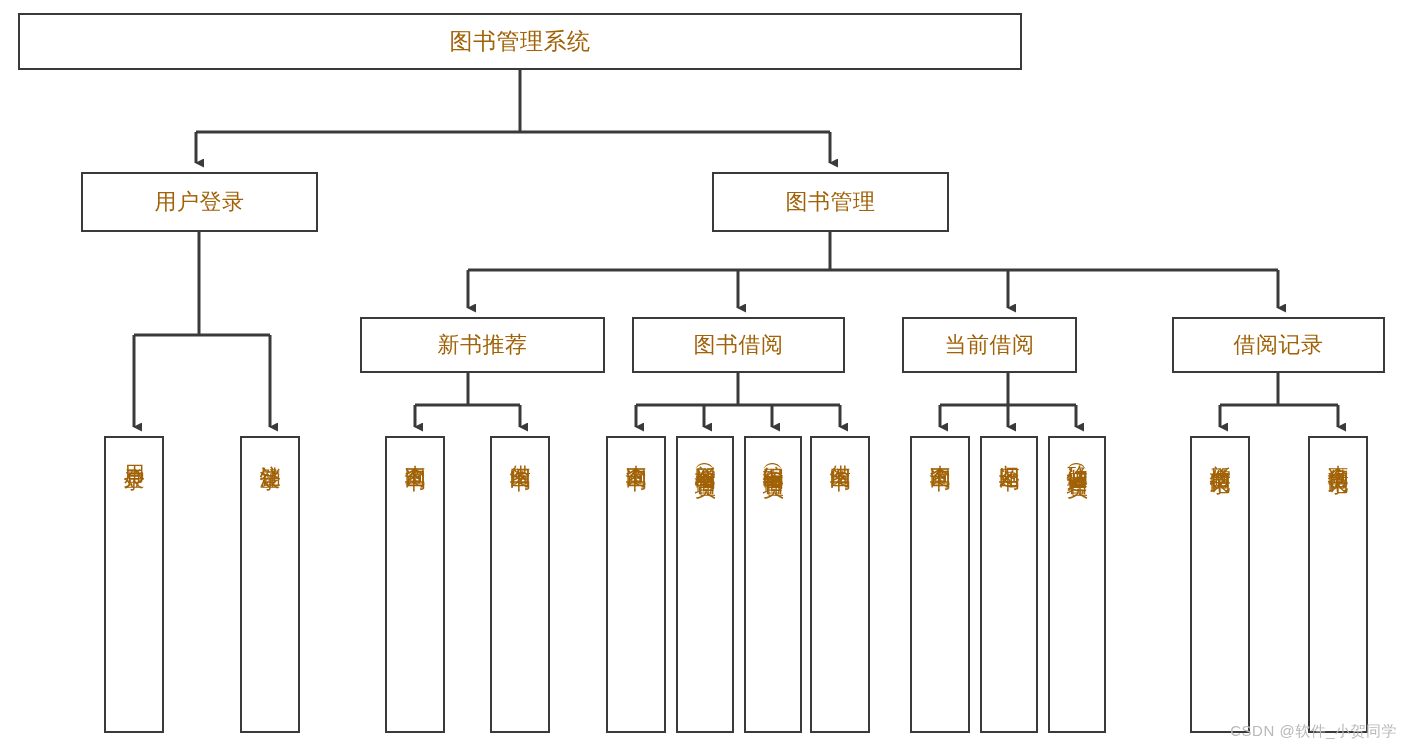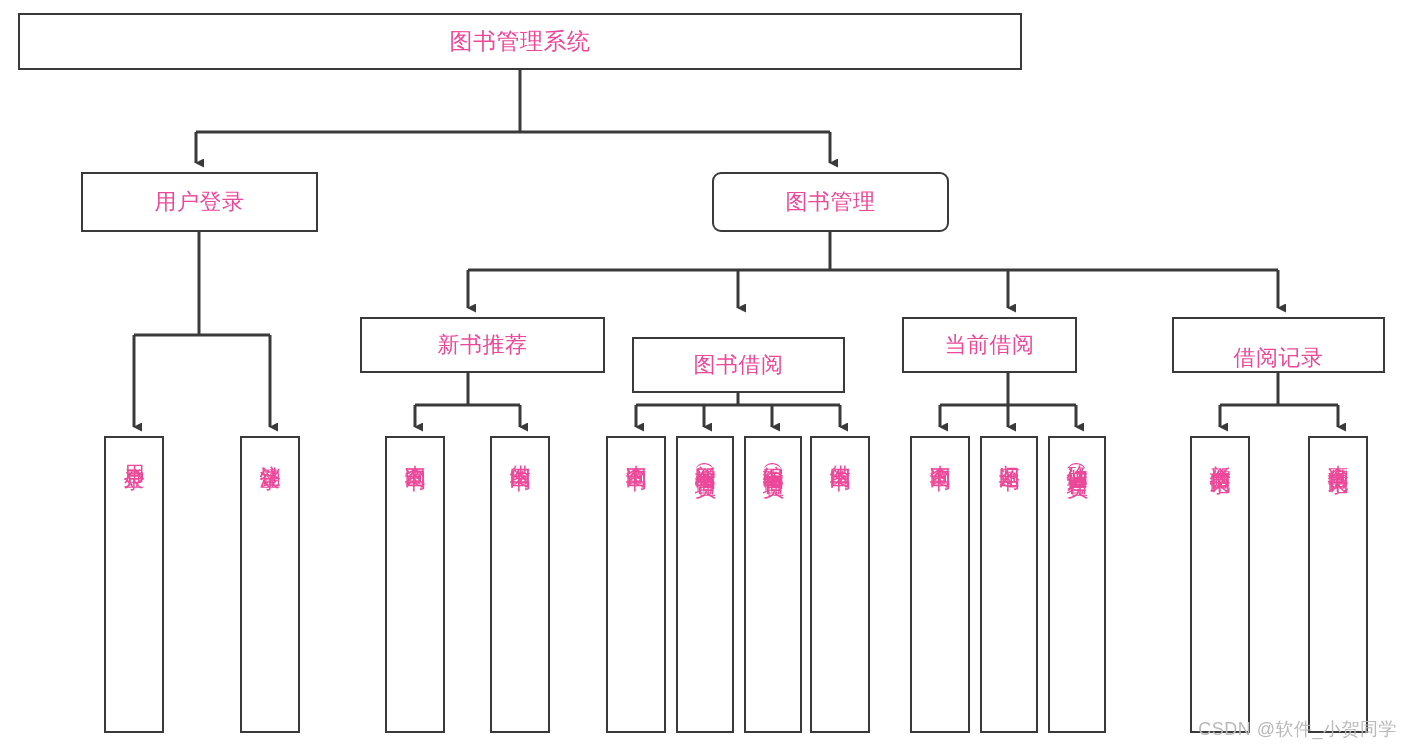--- a/index.html
+++ b/index.html
@@ -33,21 +33,21 @@
     display: flex;
     align-items: center;
     justify-content: center;
     color: #2b2b2b;
   }
   .node-label {
     display: block;
     text-align: center;
     line-height: 1.18;
     letter-spacing: 0.5px;
-    color: #ec4899;
+    color: #a16207;
     white-space: nowrap;
   }
   .node.horizontal .node-label {
     font-size: 22px;
   }
   .node.root .node-label {
     font-size: 23px;
   }
   .node.leaf {
     align-items: flex-start;
@@ -58,21 +58,21 @@
     font-size: 21px;
     writing-mode: vertical-rl;
     text-orientation: upright;
     line-height: 1.16;
     letter-spacing: 2px;
   }
   #watermark {
     position: absolute;
     right: 8px;
     bottom: 6px;
-    font-size: 18px;
+    font-size: 15px;
     color: #b9b9b9;
     letter-spacing: 0.5px;
     user-select: none;
     pointer-events: none;
     white-space: nowrap;
   }
 </style>
 </head>
 <body>
 
@@ -130,37 +130,37 @@
   </svg>
 
   <div class="node root horizontal" style="left:18px; top:13px; width:1004px; height:57px;">
     <span class="node-label">图书管理系统</span>
   </div>
 
   <div class="node horizontal" style="left:81px; top:172px; width:237px; height:60px;">
     <span class="node-label">用户登录</span>
   </div>
 
-  <div class="node horizontal" style="left:712px; top:172px; width:237px; height:60px;border-radius:9px;">
+  <div class="node horizontal" style="left:712px; top:172px; width:237px; height:60px;">
     <span class="node-label">图书管理</span>
   </div>
 
   <div class="node horizontal" style="left:360px; top:317px; width:245px; height:56px;">
     <span class="node-label">新书推荐</span>
   </div>
 
-  <div class="node horizontal" style="left:632px; top:317px; width:213px; height:56px;margin-top:20px;">
+  <div class="node horizontal" style="left:632px; top:317px; width:213px; height:56px;">
     <span class="node-label">图书借阅</span>
   </div>
 
   <div class="node horizontal" style="left:902px; top:317px; width:175px; height:56px;">
     <span class="node-label">当前借阅</span>
   </div>
 
-  <div class="node horizontal" style="left:1172px; top:317px; width:213px; height:56px;align-items:flex-end;">
+  <div class="node horizontal" style="left:1172px; top:317px; width:213px; height:56px;">
     <span class="node-label">借阅记录</span>
   </div>
 
   <div class="node leaf" style="left:104px; top:436px; width:60px; height:297px;">
     <span class="node-label">用户登录</span>
   </div>
 
   <div class="node leaf" style="left:240px; top:436px; width:60px; height:297px;">
     <span class="node-label">注销登录</span>
   </div>

